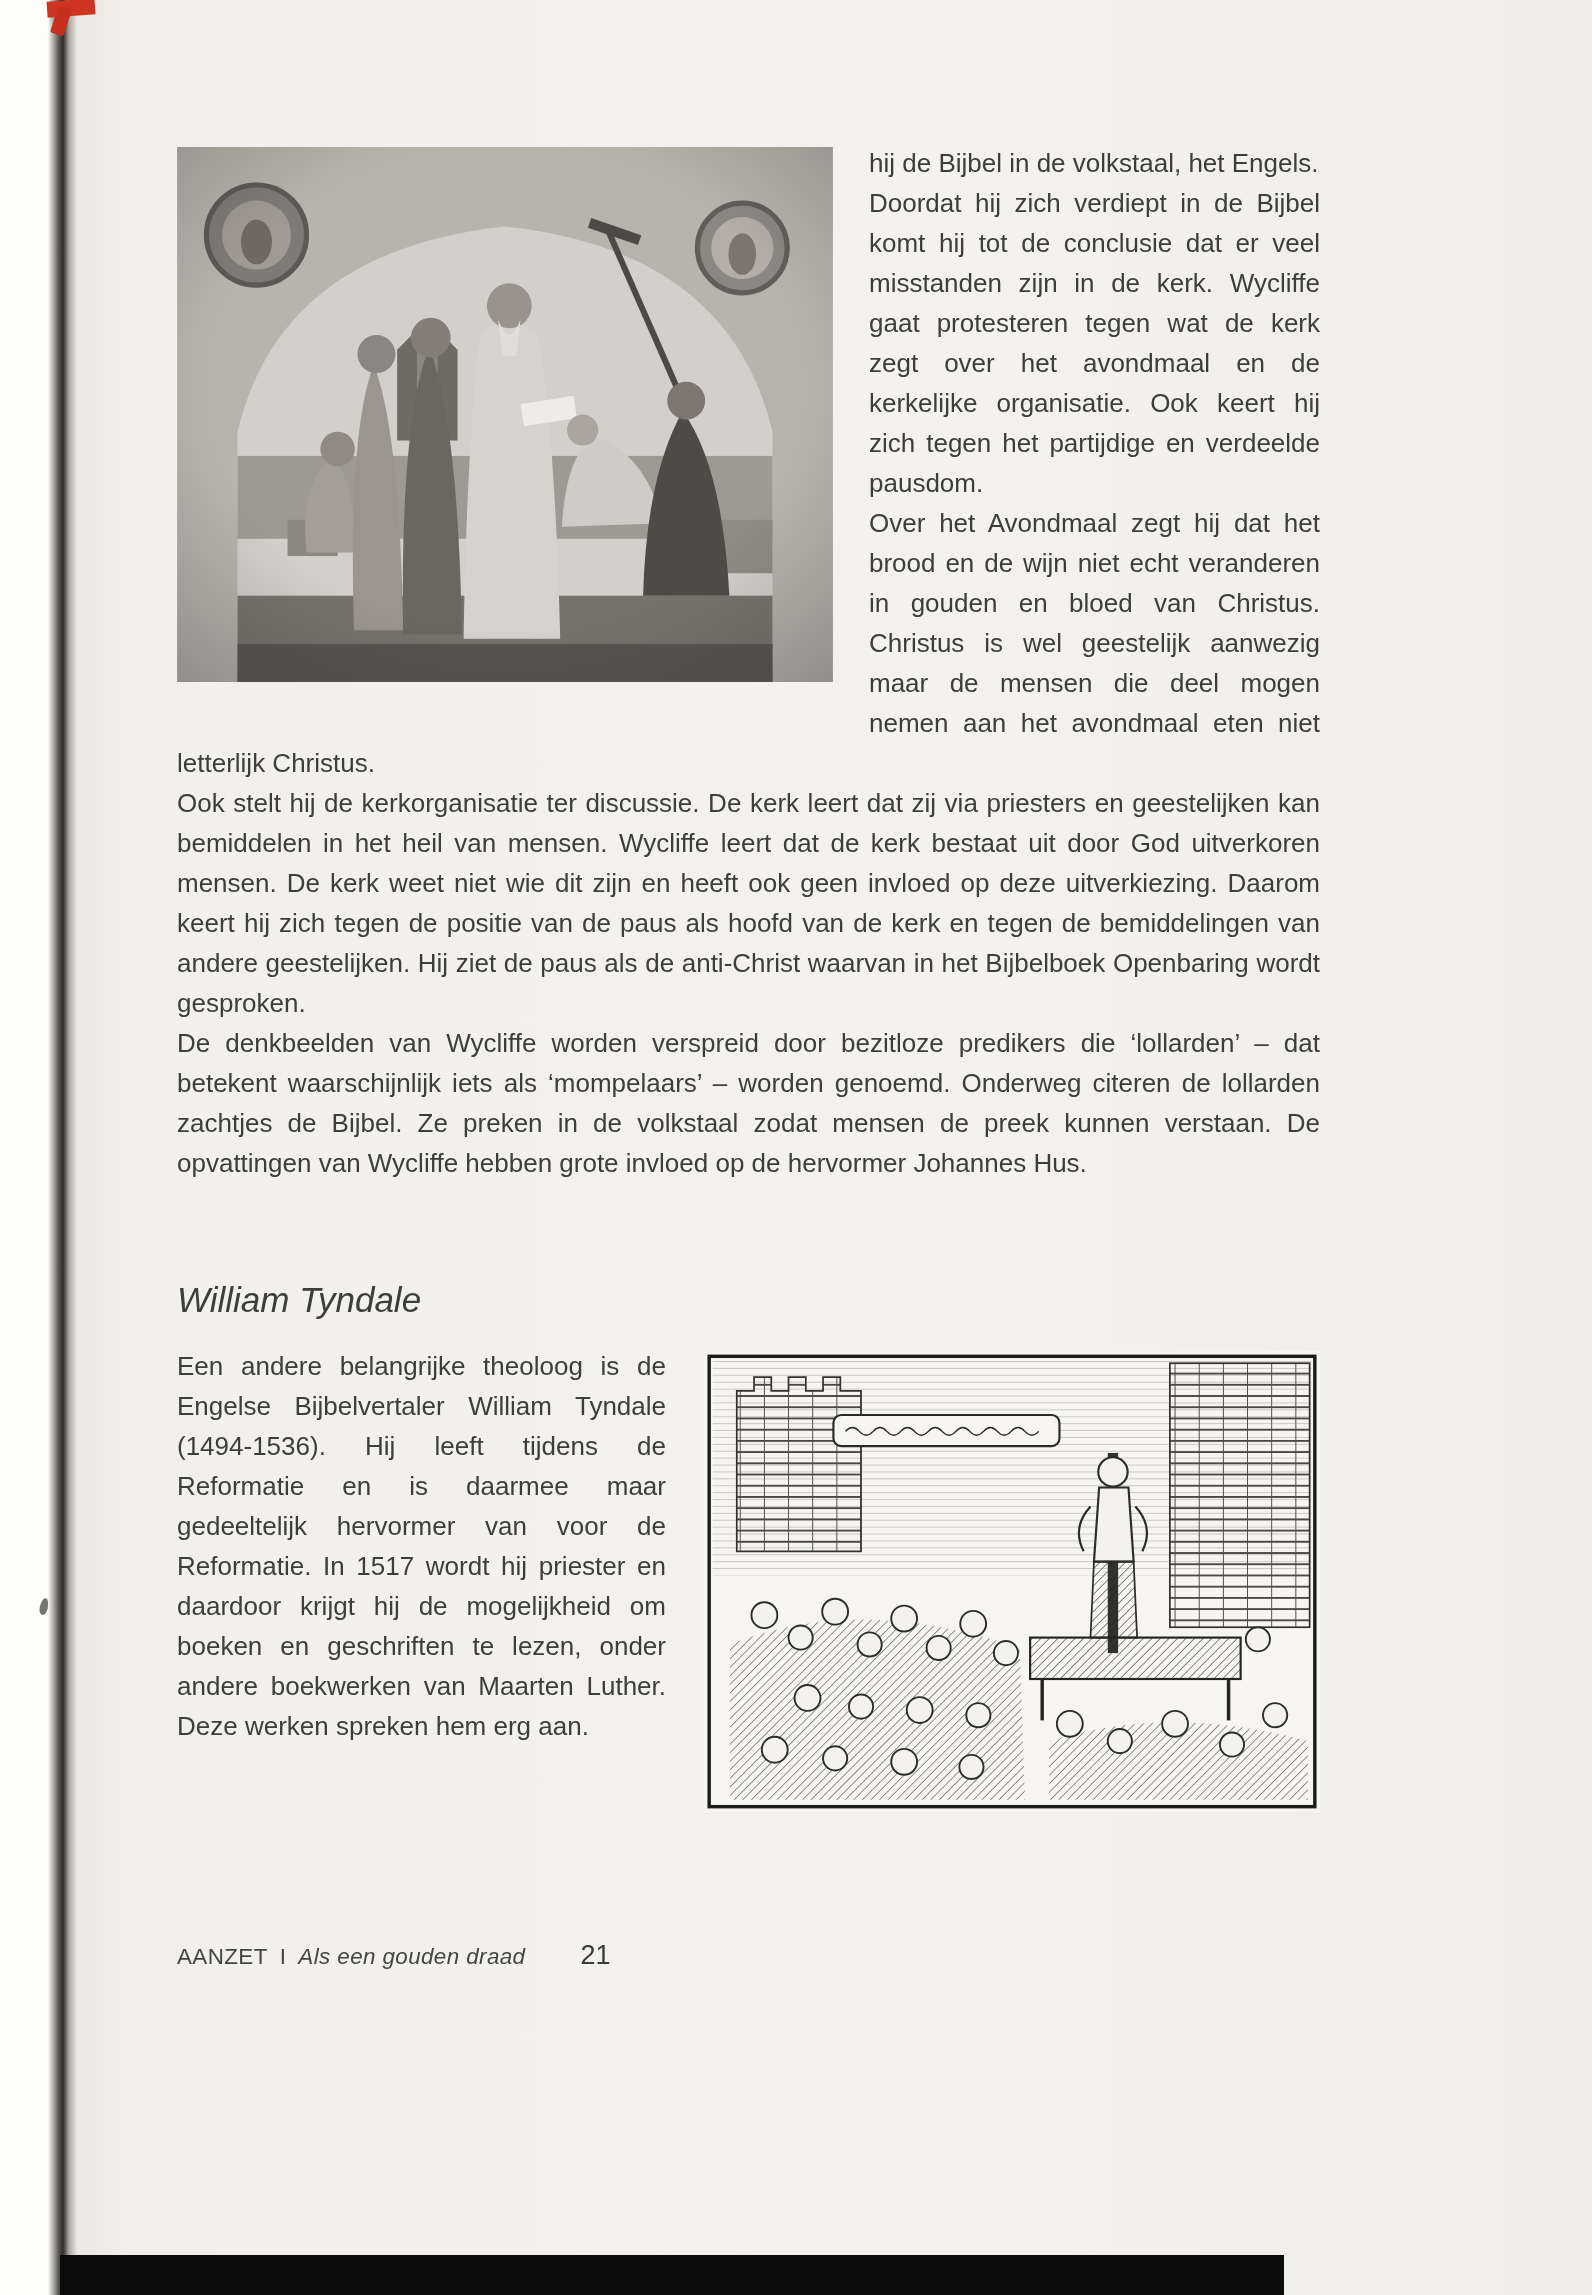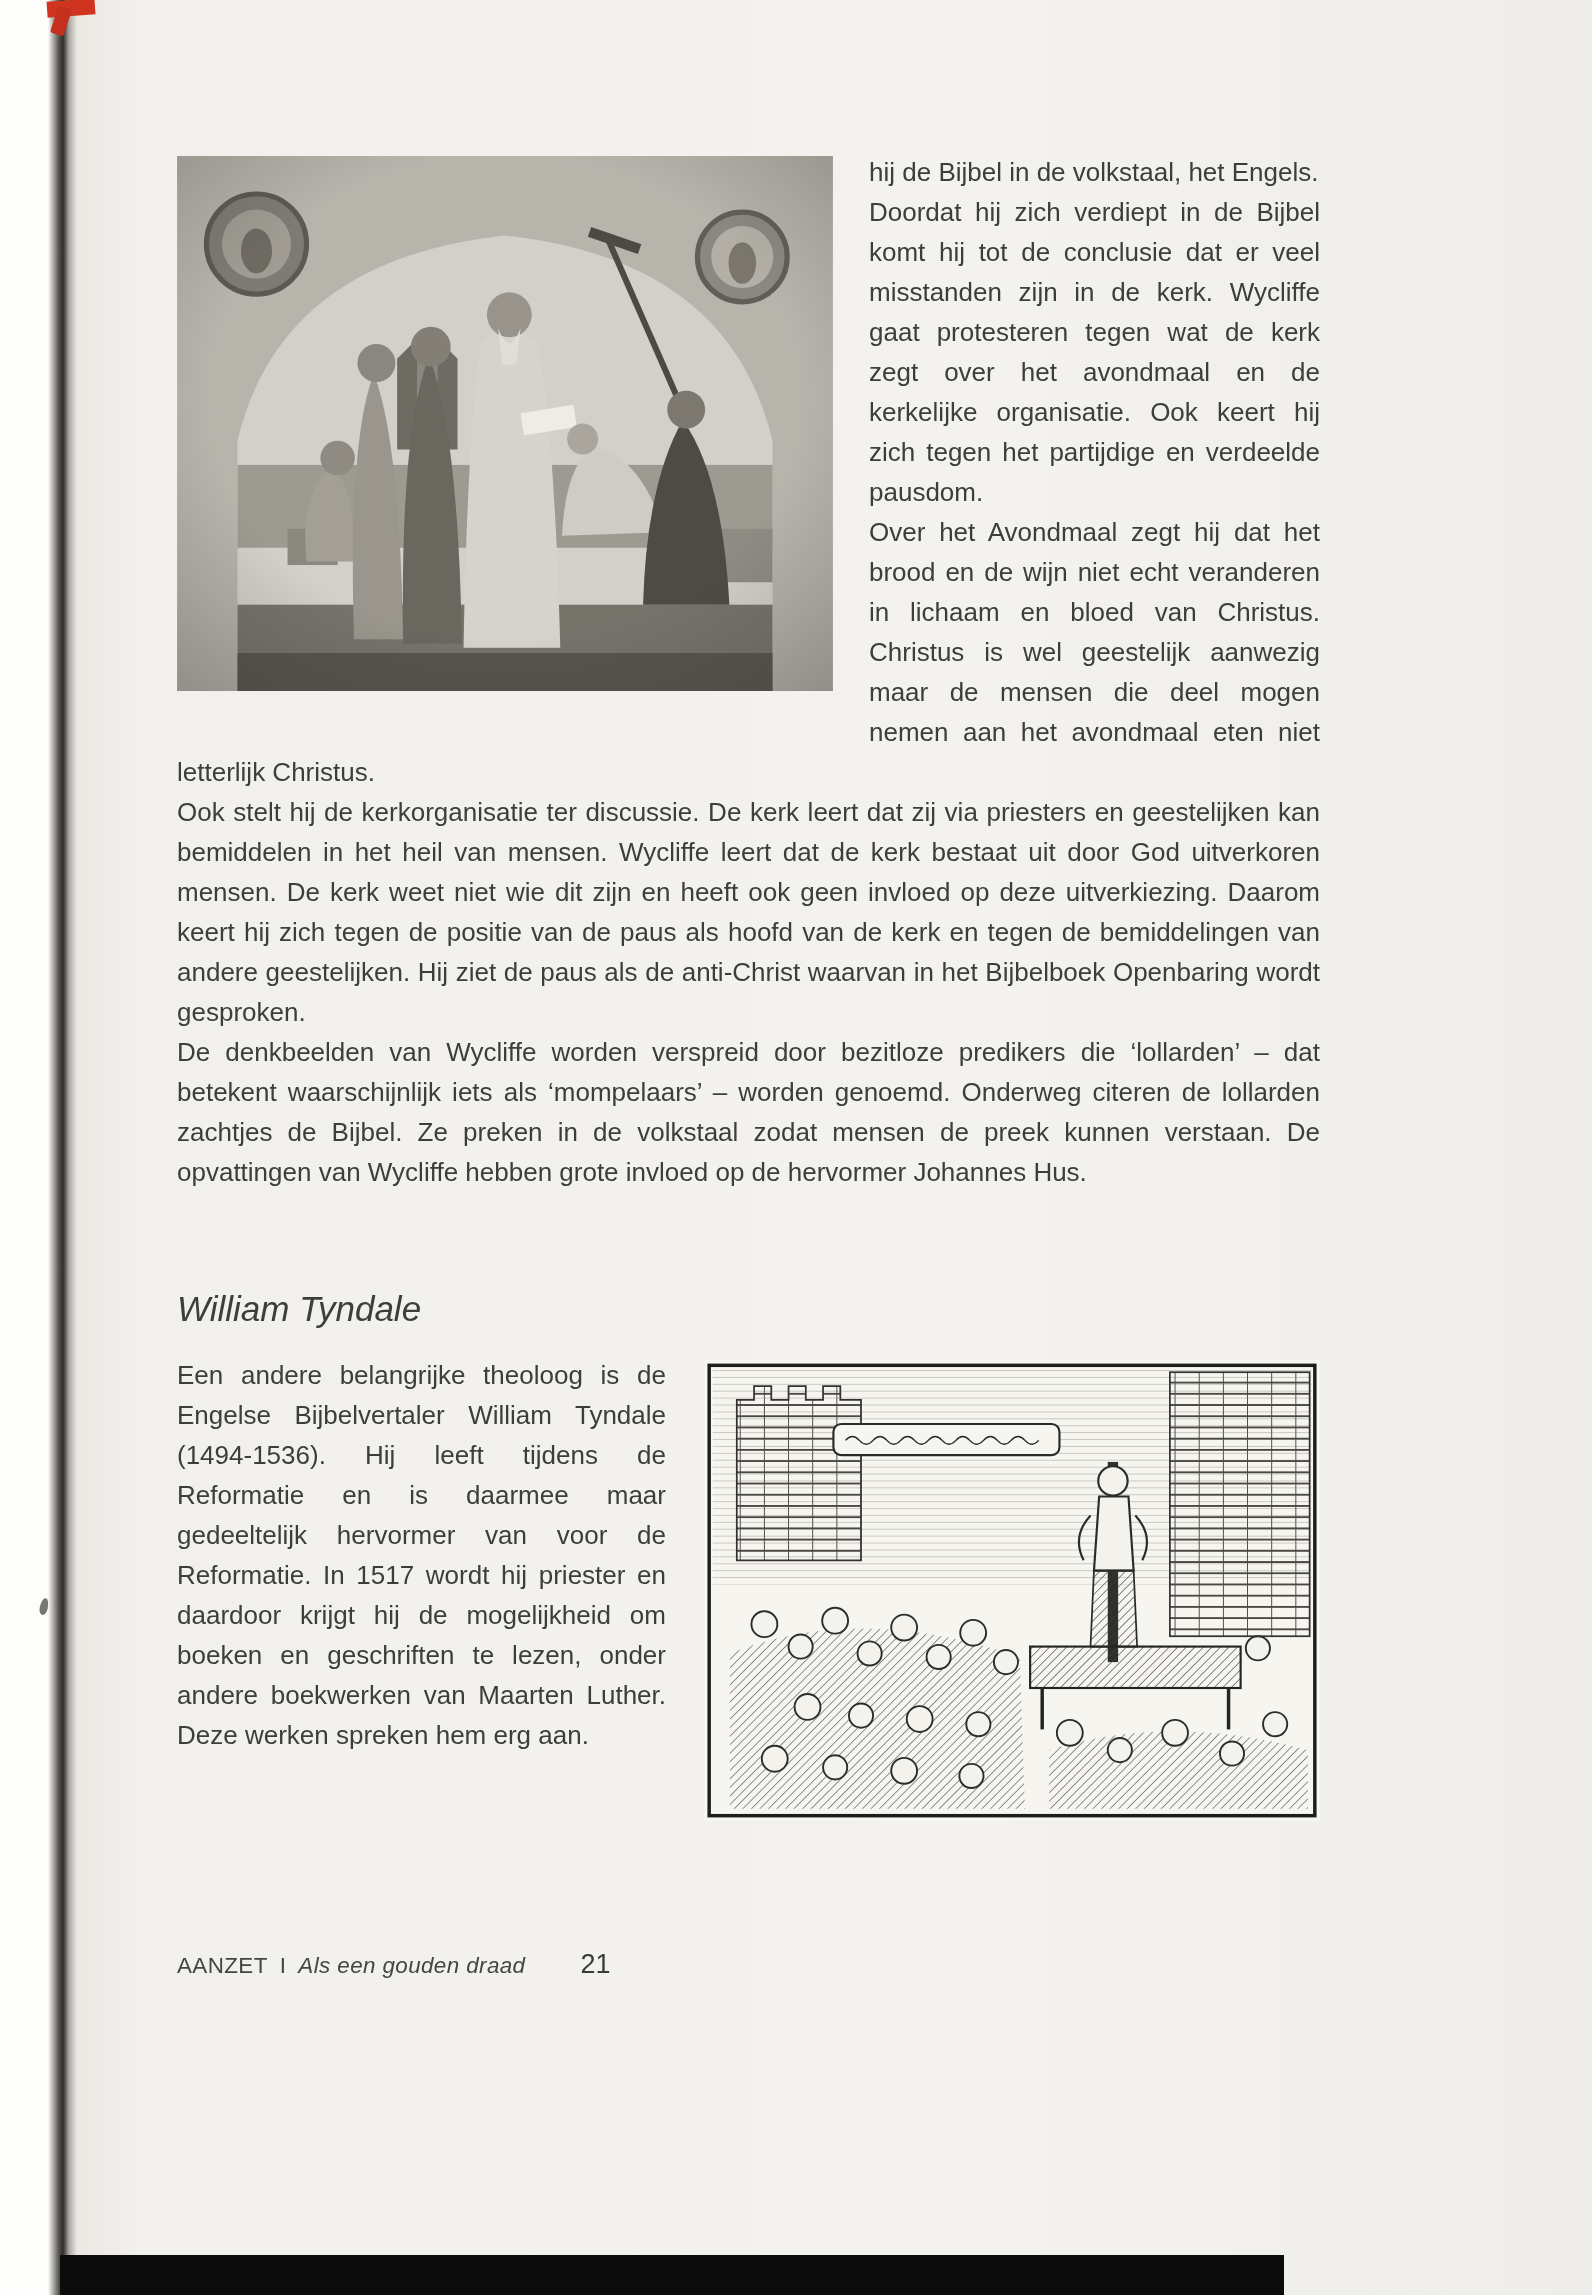--- a/index.html
+++ b/index.html
@@ -40,21 +40,21 @@
     border-radius: 50% 50% 50% 50% / 60% 60% 40% 40%;
   }
 
   .bottom-bar {
     position: absolute; left: 60px; bottom: 0;
     width: 1224px; height: 40px; background: #0c0c0c;
   }
 
   
   .content {
-    position: absolute; left: 177px; top: 152px; width: 1143px;
+    position: absolute; left: 177px; top: 143px; width: 1143px;
     color: #3d3d3b; font-size: 26px; line-height: 40px;
   }
   section::after { content: ""; display: block; clear: both; }
   p.body { margin: 0; text-align: justify; }
 
   figure { margin: 0; }
   .painting {
     float: left; width: 656px; height: 535px;
     margin: 3.5px 36px 22.4px 0;
   }
@@ -147,21 +147,21 @@
 
         <path d="M540,520 Q544,380 586,306 Q632,370 640,520 Z" fill="#4e4b45"></path>
         <circle cx="590" cy="294" r="22" fill="#7c7870"></circle>
 
         <rect width="760" height="620" fill="url(#vg)"></rect>
       </svg>
     </figure>
 
     <p class="body">hij de Bijbel in de volkstaal, het Engels.</p>
     <p class="body">Doordat hij zich verdiept in de Bijbel komt hij tot de conclusie dat er veel misstanden zijn in de kerk. Wycliffe gaat protesteren tegen wat de kerk zegt over het avondmaal en de kerkelijke organisatie. Ook keert hij zich tegen het partijdige en verdeelde pausdom.</p>
-    <p class="body">Over het Avondmaal zegt hij dat het brood en de wijn niet echt veranderen in lichaam en bloed van Christus. Christus is wel geestelijk aanwezig maar de mensen die deel mogen nemen aan het avondmaal eten niet letterlijk Christus.</p>
+    <p class="body">Over het Avondmaal zegt hij dat het brood en de wijn niet echt veranderen in gouden en bloed van Christus. Christus is wel geestelijk aanwezig maar de mensen die deel mogen nemen aan het avondmaal eten niet letterlijk Christus.</p>
     <p class="body">Ook stelt hij de kerkorganisatie ter discussie. De kerk leert dat zij via priesters en geestelijken kan bemiddelen in het heil van mensen. Wycliffe leert dat de kerk bestaat uit door God uitverkoren mensen. De kerk weet niet wie dit zijn en heeft ook geen invloed op deze uitverkiezing. Daarom keert hij zich tegen de positie van de paus als hoofd van de kerk en tegen de bemiddelingen van andere geestelijken. Hij ziet de paus als de anti-Christ waarvan in het Bijbelboek Openbaring wordt gesproken.</p>
     <p class="body">De denkbeelden van Wycliffe worden verspreid door bezitloze predikers die ‘lollarden’ – dat betekent waarschijnlijk iets als ‘mompelaars’ – worden genoemd. Onderweg citeren de lollarden zachtjes de Bijbel. Ze preken in de volkstaal zodat mensen de preek kunnen verstaan. De opvattingen van Wycliffe hebben grote invloed op de hervormer Johannes Hus.</p>
   </section>
 
   <section class="tyndale">
     <h2>William Tyndale</h2>
 
     <figure class="woodcut">
       <svg width="616" height="461" viewBox="0 0 714 534" xmlns="http://www.w3.org/2000/svg">
         <defs>

